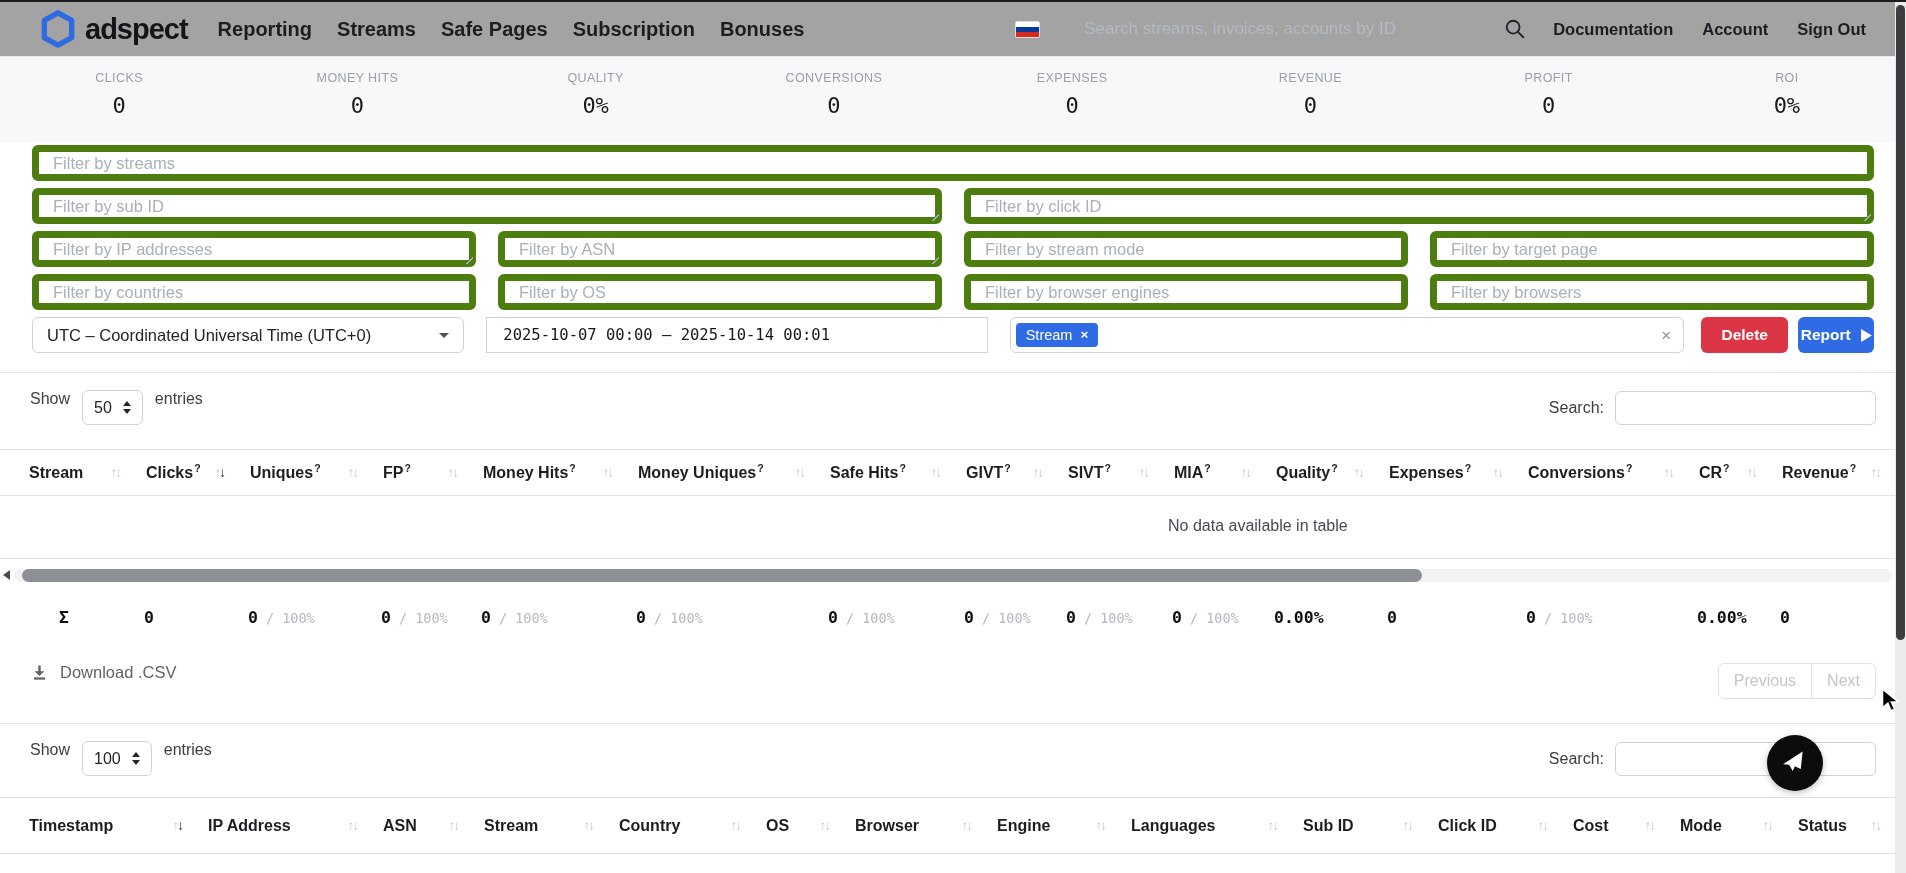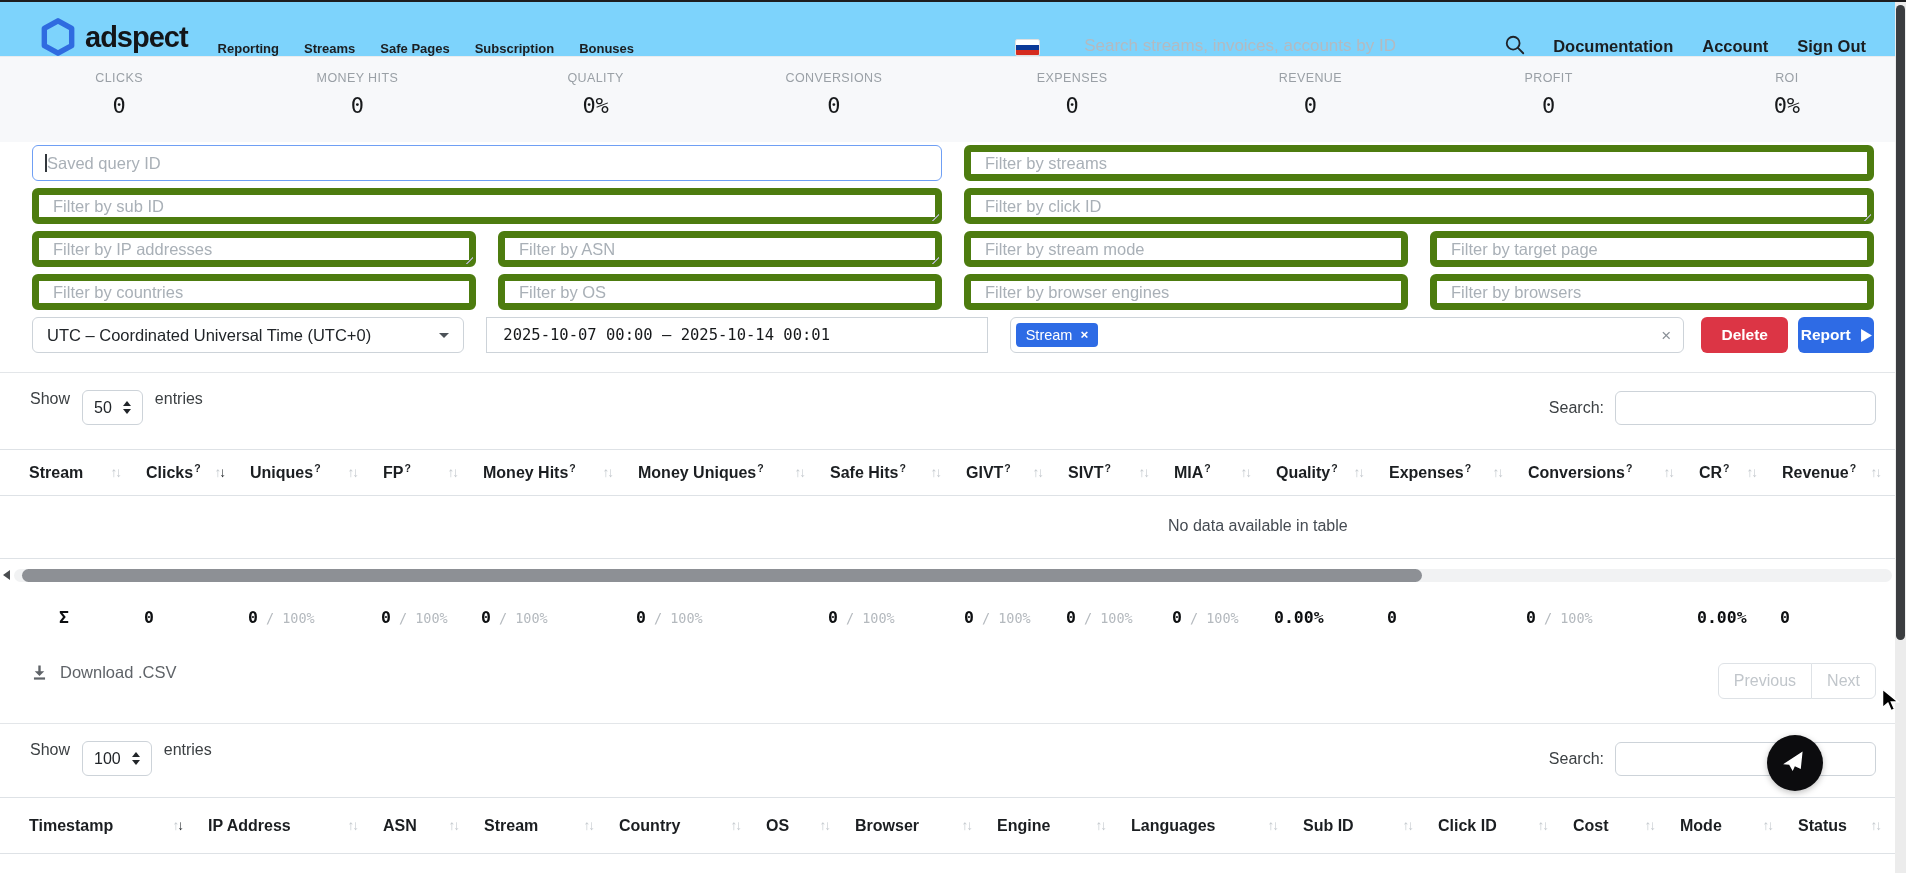--- a/index.html
+++ b/index.html
@@ -2,25 +2,25 @@
 <html style="--accent-blue: #2e6be5; --danger-red: #dc3545; --tag-blue: #2e6be5;"><head>
 <meta charset="utf-8">
 <style>
   *{box-sizing:border-box;margin:0;padding:0}
   html,body{width:1906px;height:873px;overflow:hidden;background:#fff;
     font-family:"Liberation Sans",sans-serif;color:#212529;position:relative}
   :root{--accent-blue:#2e6be5;--danger-red:#dc3545;--tag-blue:#2e6be5}
   .topbar{position:absolute;top:0;left:0;width:100%;height:2px;background:#1d1d1f;z-index:50}
 
   
-  .navbar{height:57px;display:flex;align-items:flex-end;padding:2px 40px 0 40px;border-bottom:1px solid #e9ecef;background:#7dd3fc}
+  .navbar{height:57px;display:flex;align-items:center;padding:2px 40px 0 40px;border-bottom:1px solid #e9ecef;background:#a3a3a3}
   .brand{display:flex;align-items:center;gap:9px;margin-right:30px;cursor:pointer}
   .brand-text{font-size:29px;font-weight:700;color:#131518;letter-spacing:-1px}
   .nav-links{display:flex;gap:25px}
-  .nav-link{font-size:13px;font-weight:600;color:#1b1e21;cursor:pointer;text-decoration:none}
+  .nav-link{font-size:20px;font-weight:600;color:#1b1e21;cursor:pointer;text-decoration:none}
   .nav-spacer{flex:1}
   .flag{width:25px;height:17px;border:1px solid #e0e0e0;border-radius:2px;overflow:hidden;display:flex;flex-direction:column;margin-right:24px;cursor:pointer}
   .flag span{flex:1}
   .fw{background:#fff}.fb{background:#0a3a99}.fr{background:#d52b1e}
   .nav-search{width:430px;border:none;outline:none;font-size:17px;color:#212529;padding-left:20px;background:transparent}
   .nav-search::placeholder{color:#b3bac1}
   .search-icon{margin:0 27px 0 10px;cursor:pointer;flex:none}
   .nav-right{display:flex;gap:29px}
   .nav-right .nav-link{font-weight:700;font-size:16.5px}
 
@@ -207,24 +207,20 @@
     </div>
 
     <div class="stat">
       <div class="stat-label">ROI</div>
       <div class="stat-value">0%</div>
     </div>
   </section>
 
 <section class="filters">
   <div class="frow">
-    <div class="field focused">
-      <input placeholder="Saved query ID" style="">
-      <span class="caret-bar"></span>
-    </div>
     <div class="field">
       <input placeholder="Filter by streams" style="">
     </div>
   </div>
   <div class="frow">
     <div class="field">
       <input placeholder="Filter by sub ID" style="">
       <span class="grip"></span>
     </div>
     <div class="field">

